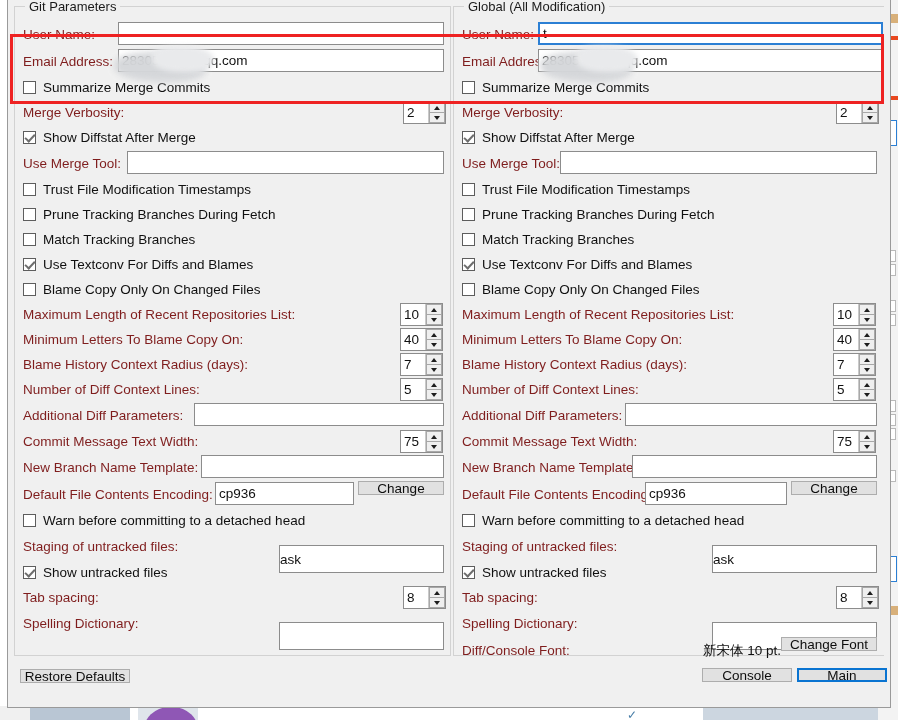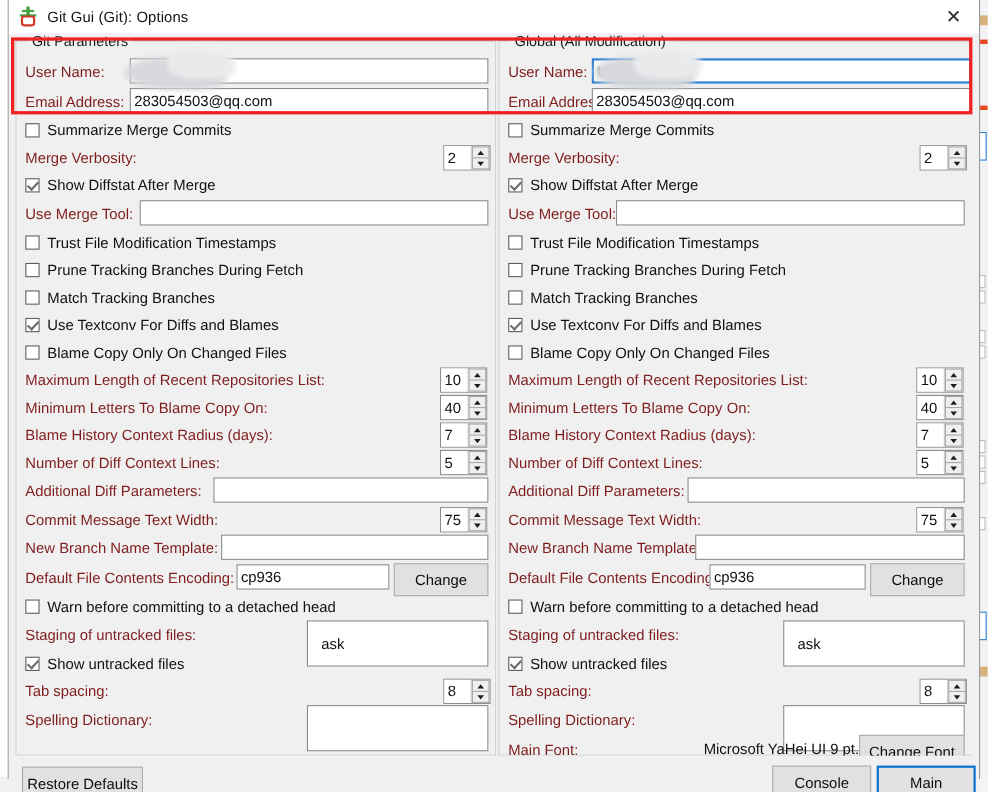--- a/index.html
+++ b/index.html
@@ -155,31 +155,31 @@
     width: 0; height: 0; border-left: 3.5px solid transparent;
     border-right: 3.5px solid transparent; border-bottom: 4px solid #1d1d1d;
   }
   .tri-dn {
     width: 0; height: 0; border-left: 3.5px solid transparent;
     border-right: 3.5px solid transparent; border-top: 4px solid #1d1d1d;
   }
 
   
   .combo {
-    height: 42px; border: 1px solid #8c8c8c; background: #fff;
-    display: flex; align-items: center; padding: 0 12px;
-    font-size: 13.5px; color: #101010; position: relative;
+    height: 28px; border: 1px solid #8c8c8c; background: #fff;
+    display: flex; align-items: center; padding: 0 0;
+    font-size: 13.5px; color: #101010; position: relative; margin-top: 12px;
   }
 
   
   .btn {
     background: #e1e1e1; border: 1px solid #adadad;
     font-size: 13.5px; color: #0d0d0d;
     display: flex; align-items: center; justify-content: center;
-    height: 30px; padding: 0 10px; white-space: nowrap;
+    height: 14px; padding: 0 10px; white-space: nowrap;
   }
   .btn.primary { border: 2px solid #0a74d1; background: #e1e1e1; }
 
   .fontval {
     font-size: 13.5px; color: #101010; white-space: nowrap;
   }
 
   
   .abs { position: absolute; }
 
@@ -237,30 +237,20 @@
     <div class="bg-b-seg" style="left:198px;width:505px;background:#ffffff;"></div>
     <div class="bg-b-seg" style="left:703px;width:175px;background:#ccd6e0;"></div>
     <div class="bg-b-seg" style="left:878px;width:20px; background:#f3f3f3;"></div>
   </div>
   <div class="purple-blob"></div>
   <div class="bg-check">✓</div>
 </div>
 
 <div id="dialog">
 
-  <div class="titlebar">
-    <div class="title-icon">
-      <div class="ti-stem"></div>
-        <div class="ti-bar"></div>
-      <div class="ti-bar2"></div>
-        <div class="ti-g"></div>
-    </div>
-    <div class="title-text">Git Gui (Git): Options</div>
-    <div class="title-close">✕</div>
-  </div>
 
   <div class="dlg-body">
     <div class="panel panel-left" id="panel-0">
         <div class="legend">Git Parameters</div>
         <div class="rows">
           <div class="row h27">
             <span class="lbl">User Name:</span>
             <div class="entry abs" style="left:95px; top:1px; width:326px;"></div>
           </div>
           <div class="row h27">
@@ -593,25 +583,20 @@
                   <div class="tri-dn"></div>
                 </div>
               </div>
             </div>
           </div>
           <div class="row h27">
             <span class="lbl">Spelling Dictionary:</span>
             <div class="combo abs" style="left:250px; top:0px; width:165px;"></div>
           </div>
           <div class="row h27">
-            <span class="lbl">Main Font:</span>
-            <div class="fontval abs" style="left:159px; top:5px; width:160px; text-align:right;">Microsoft YaHei UI 9 pt.</div>
-            <div class="btn abs" style="left:319px; top:0px; width:96px;">Change Font</div>
-          </div>
-          <div class="row h27">
             <span class="lbl">Diff/Console Font:</span>
             <div class="fontval abs" style="left:159px; top:5px; width:160px; text-align:right;">新宋体 10 pt.</div>
             <div class="btn abs" style="left:319px; top:0px; width:96px;">Change Font</div>
           </div>
         </div>
       </div>
   </div>
 
   <div class="footer">
     <div class="btn abs" style="left:12px; top:10px; width:110px;">Restore Defaults</div>

